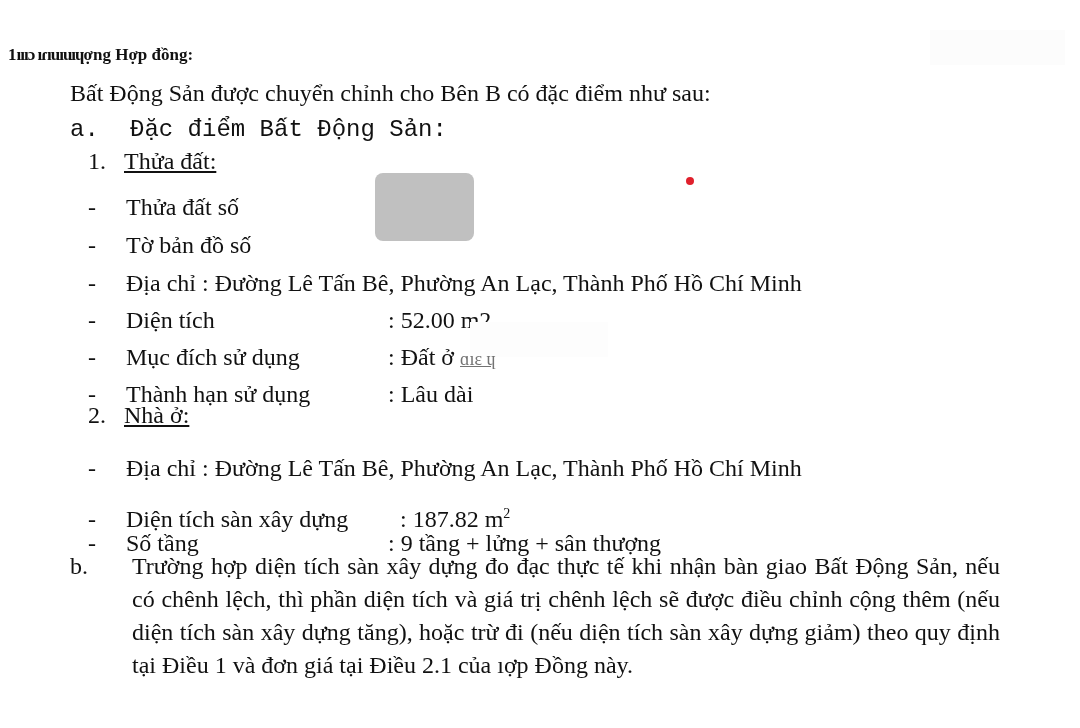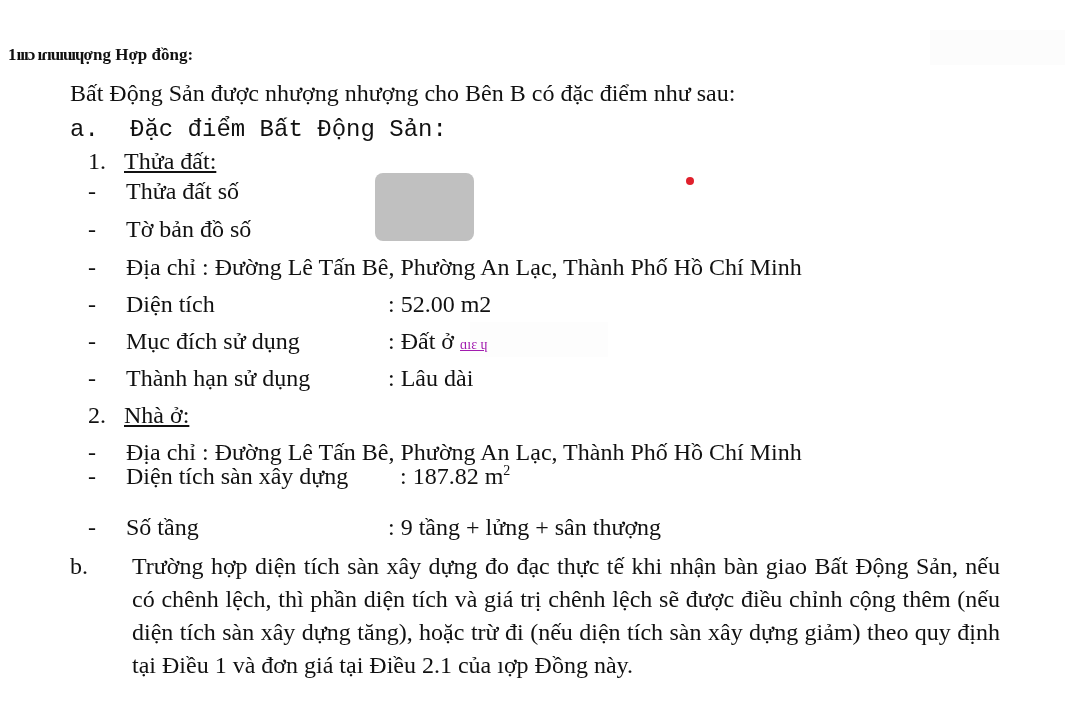--- a/index.html
+++ b/index.html
@@ -10,58 +10,58 @@
     }
     .line { position: absolute; white-space: nowrap; font-size: 24px; line-height: 30px; }
     .title { left: 8px; top: 40px; font-weight: bold; font-size: 17px; }
     .title .garbled { letter-spacing: -1px; }
     .intro { left: 70px; top: 78px; }
     .lbl-a { left: 70px; top: 115px; font-family: Liberation Mono, monospace; }
     .lbl-a .k, .lbl-b .k { display: inline-block; width: 60px; }
     .num { left: 88px; }
     .num .k { display: inline-block; width: 36px; }
     .u { text-decoration: underline; }
-    .dash { left: 88px; }
+    .dash { left: 88px; margin-top: 16px; }
     .dash .d { display: inline-block; width: 38px; }
     .field { display: inline-block; width: 262px; }
     .redact-box {
       position: absolute; left: 375px; top: 173px; width: 99px; height: 68px;
       background: #c0c0c0; border-radius: 8px;
     }
     .red-dot {
       position: absolute; left: 686px; top: 177px; width: 8px; height: 8px;
       background: #e0202c; border-radius: 50%;
     }
     .faint-box {
       position: absolute; left: 930px; top: 30px; width: 135px; height: 35px;
       background: #fcfcfc;
     }
     .faint-box2 {
       position: absolute; left: 470px; top: 322px; width: 138px; height: 35px;
       background: #fdfdfd;
     }
-    .smudge { color: #a21caf; font-size: 14px; text-decoration: underline; }
+    .smudge { color: #737373; font-size: 18px; text-decoration: underline; }
     .para {
       position: absolute; left: 70px; top: 550px; width: 930px;
       font-size: 24px; line-height: 33px;
     }
     .para .k { position: absolute; left: 0; top: 0; }
     .para .txt { margin-left: 62px; text-align: justify; }
     sup { font-size: 14px; line-height: 0; }
   </style>
 </head>
 <body>
 
 <div class="faint-box"></div>
 
 <div class="line title">
   <span>1</span><span class="garbled">ıııɔ ıɾıuıuıɥ</span><span>ợng Hợp đồng:</span>
 </div>
 
-<div class="line intro">Bất Động Sản được nhượng nhượng cho Bên B có đặc điểm như sau:</div>
+<div class="line intro">Bất Động Sản được chuyển chỉnh cho Bên B có đặc điểm như sau:</div>
 
 <div class="line lbl-a">
   <span class="k">a.</span><span>Đặc điểm Bất Động Sản:</span>
 </div>
 
 <div class="line num" style="top:146px">
   <span class="k">1.</span><span class="u">Thửa đất:</span>
 </div>
 
 <div class="line dash" style="top:176px">
@@ -88,21 +88,21 @@
 <div class="line dash" style="top:363px">
   <span class="d">-</span><span class="field">Thành hạn sử dụng</span><span>: Lâu dài</span>
 </div>
 
 <div class="line num" style="top:400px">
   <span class="k">2.</span><span class="u">Nhà ở:</span>
 </div>
 <div class="line dash" style="top:437px">
   <span class="d">-</span><span>Địa chỉ : Đường Lê Tấn Bê, Phường An Lạc, Thành Phố Hồ Chí Minh</span>
 </div>
-<div class="line dash" style="top:461px">
+<div class="line dash" style="top:488px">
   <span class="d">-</span><span class="field" style="width:274px">Diện tích sàn xây dựng</span><span>: 187.82 m</span><sup>2</sup>
 </div>
 <div class="line dash" style="top:512px">
   <span class="d">-</span><span class="field">Số tầng</span><span>: 9 tầng + lửng + sân thượng</span>
 </div>
 
 <div class="para">
   <span class="k">b.</span>
   <div class="txt">Trường hợp diện tích sàn xây dựng đo đạc thực tế khi nhận bàn giao Bất Động Sản, nếu có chênh lệch, thì phần diện tích và giá trị chênh lệch sẽ được điều chỉnh cộng thêm (nếu diện tích sàn xây dựng tăng), hoặc trừ đi (nếu diện tích sàn xây dựng giảm) theo quy định tại Điều 1 và đơn giá tại Điều 2.1 của ıợp Đồng này.</div>
 </div>

